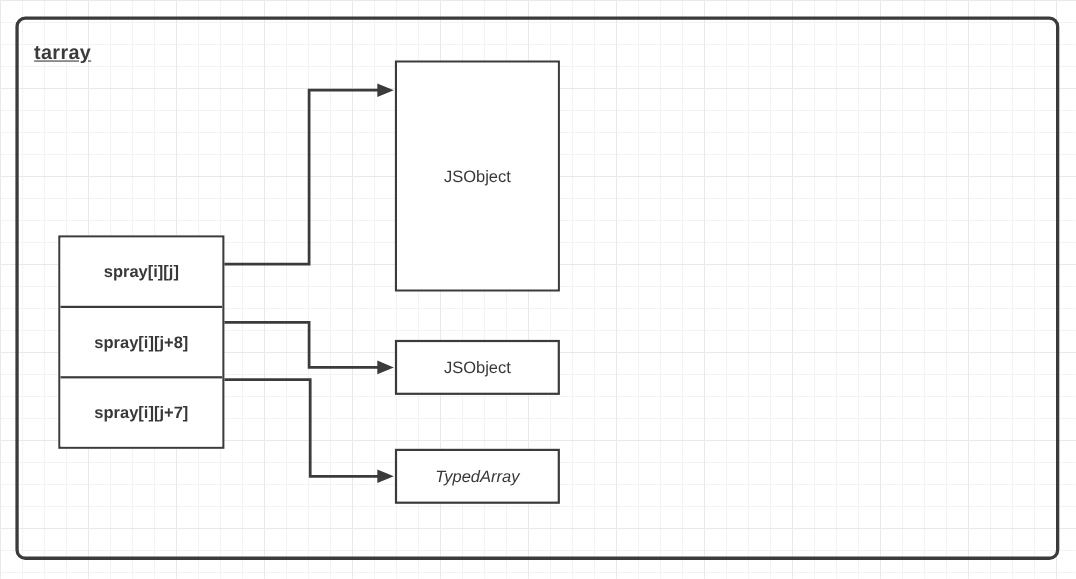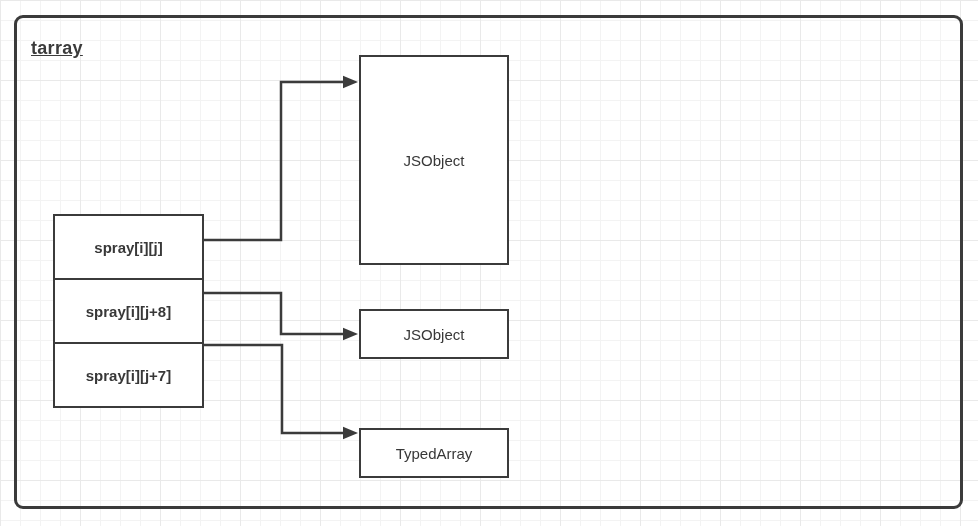--- a/index.html
+++ b/index.html
@@ -63,21 +63,21 @@
     width: 150px; height: 50px;
     border: 2.5px solid #3b3b3b;
     background: #ffffff;
     display: flex;
     align-items: center;
     justify-content: center;
     font-size: 15px;
     color: #383838;
   }
   .jsarray-box   { top: 309px; }
-  .typedarray-box{ top: 428px; }
+  .typedarray-box{ top: 408px; font-style: italic; }
   svg.arrows {
     position: absolute;
     left: 0; top: 0;
     width: 978px; height: 526px;
     pointer-events: none;
   }
   .watermark {
     position: absolute;
     left: 752px; top: 496px;
     width: 215px;

